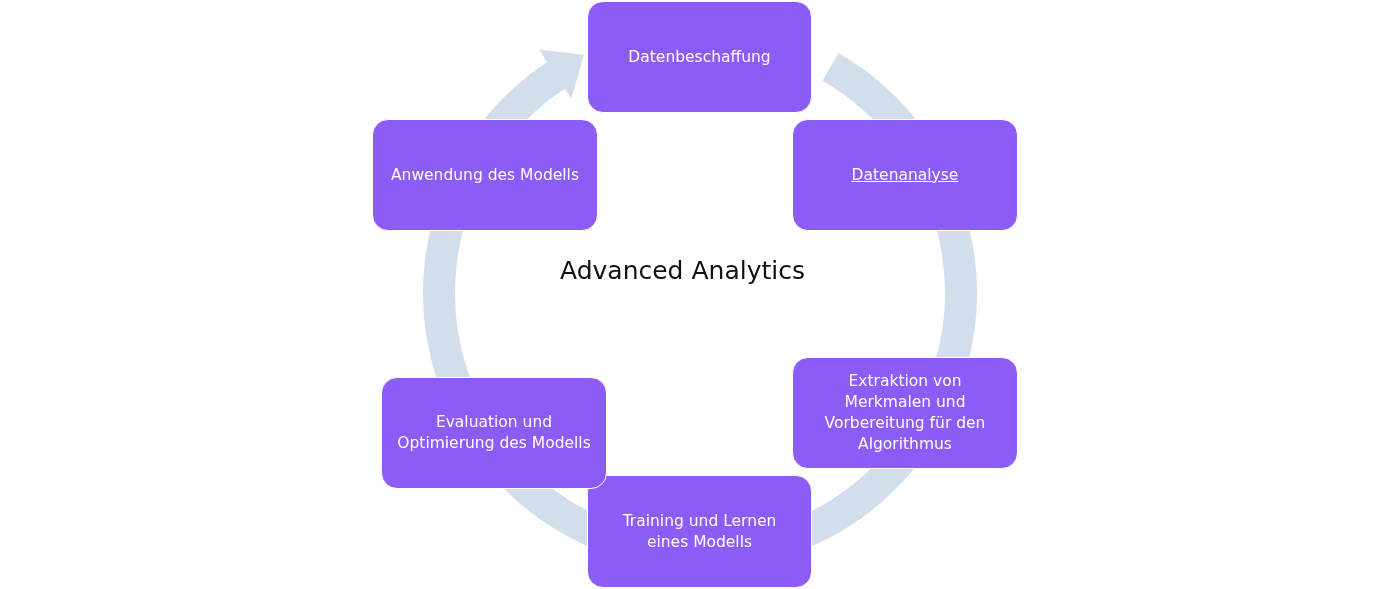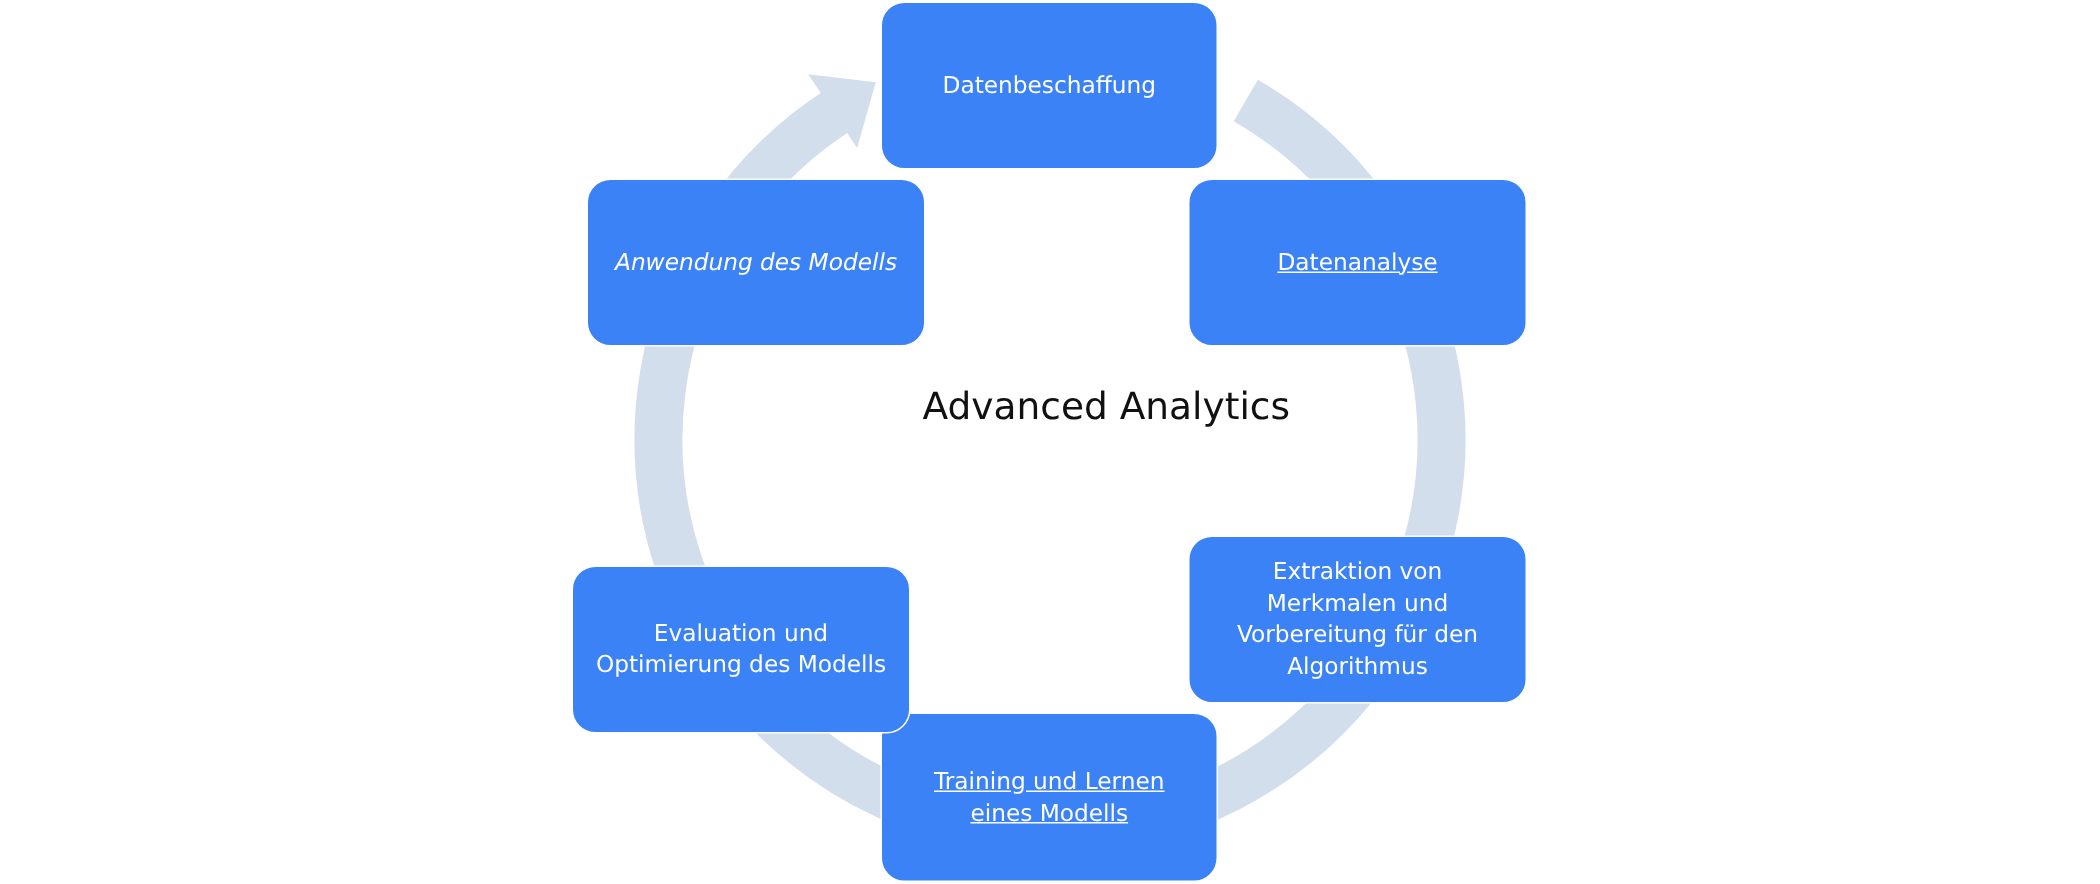--- a/index.html
+++ b/index.html
@@ -1,28 +1,28 @@
 <!DOCTYPE html>
 <html><head>
 <meta charset="utf-8">
 <style>
   html, body { margin:0; padding:0; background:#ffffff; }
   body { width:1400px; height:589px; position:relative; overflow:hidden; font-family:"DejaVu Sans", "Liberation Sans", sans-serif; }
   #ring { position:absolute; left:0; top:0; width:1400px; height:589px; }
   .node {
     position:absolute; box-sizing:border-box;
-    background:#3b82f6; border-radius:16px;
+    background:#8b5cf6; border-radius:16px;
     border:1.5px solid #ffffff;
     color:#ffffff; display:flex; align-items:center; justify-content:center;
     text-align:center; font-size:15.5px; line-height:21px; padding:0 8px;
     font-family:"DejaVu Sans", sans-serif;
   }
   .node span { white-space:pre-line; }
   #center-title {
-    position:absolute; left:560px; top:256px; width:300px; text-align:right;
+    position:absolute; left:560px; top:256px; width:300px; text-align:left;
     font-size:25px; color:#111111; font-family:"DejaVu Sans", sans-serif;
   }
 </style>
 </head>
 <body>
 
 <svg id="ring" xmlns="http://www.w3.org/2000/svg" width="1400" height="589">
   <path id="ring-arc" fill="none" stroke-linecap="butt" d="M 830.5 66.96736961226154 A 261 261 0 1 1 557.849211861078 74.10698176624433" stroke="#d3deed" stroke-width="32"></path>
   <polygon id="ring-head" points="538.8344002888789,49.505339956386905 583.8316461008944,54.819577730720795 571.3986824222904,98.70460345834982" fill="#d3deed"></polygon>
 </svg>
@@ -34,23 +34,23 @@
 </div>
 <div class="node" id="n1" style="left:792px;top:119px;width:226px;height:112px;text-decoration:underline;">
   <span>Datenanalyse</span>
 </div>
 <div class="node" id="n2" style="left:792px;top:357px;width:226px;height:112px;text-align:center;">
   <span>Extraktion von
 Merkmalen und
 Vorbereitung für den
 Algorithmus</span>
 </div>
-<div class="node" id="n3" style="left:587px;top:475px;width:225px;height:113px;text-decoration:underline;">
+<div class="node" id="n3" style="left:587px;top:475px;width:225px;height:113px;">
   <span>Training und Lernen
 eines Modells</span>
 </div>
 <div class="node" id="n4" style="left:381px;top:377px;width:226px;height:112px;">
   <span>Evaluation und
 Optimierung des Modells</span>
 </div>
-<div class="node" id="n5" style="left:391px;top:119px;width:226px;height:112px;font-style:italic;">
+<div class="node" id="n5" style="left:372px;top:119px;width:226px;height:112px;">
   <span>Anwendung des Modells</span>
 </div>
 
 </body></html>

